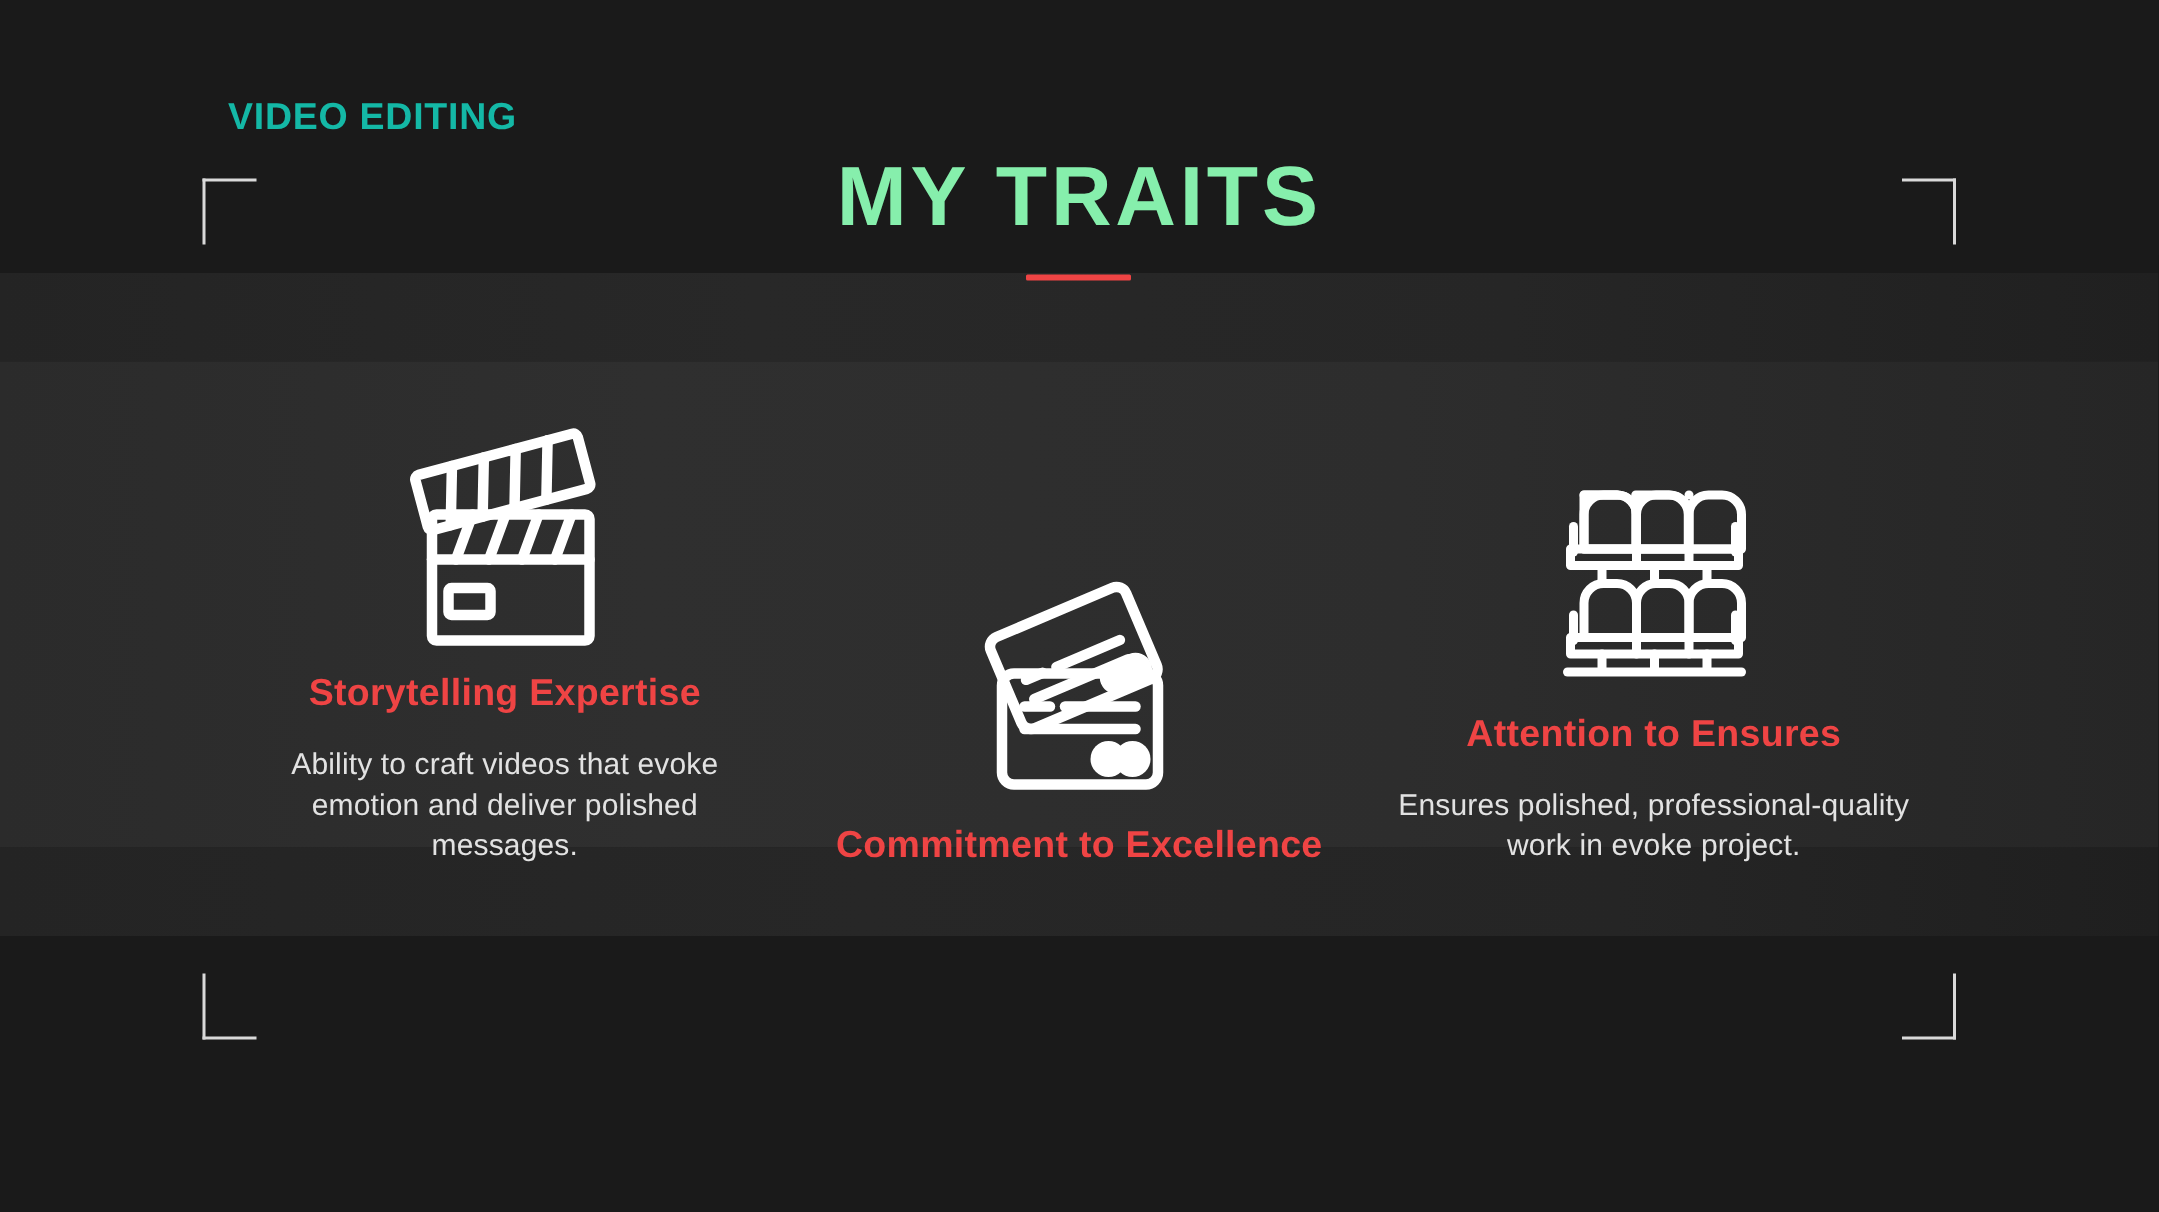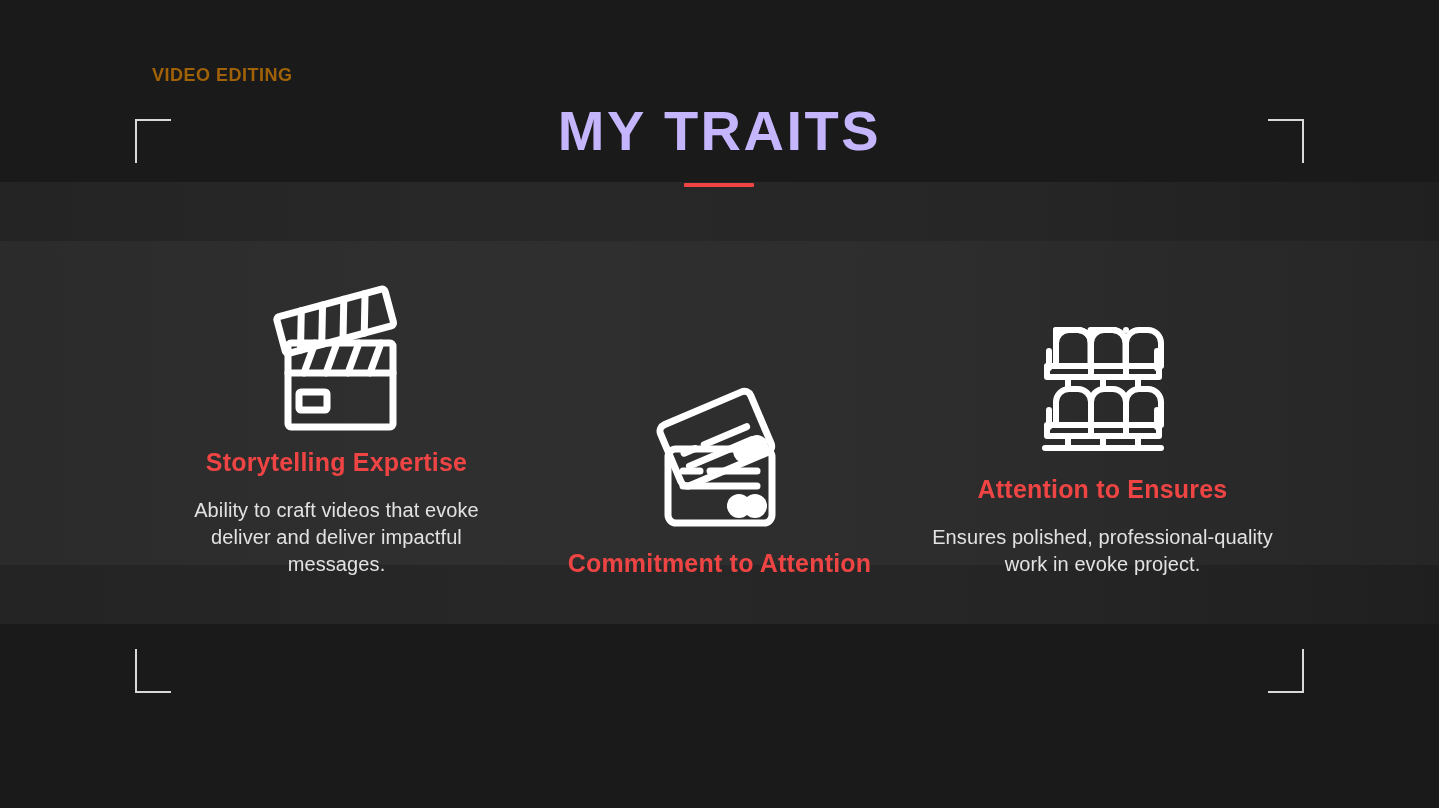--- a/index.html
+++ b/index.html
@@ -47,28 +47,28 @@
   .bracket-bl .h { bottom:0; left:0; }
   .bracket-bl .v { bottom:0; left:0; }
 
   .bracket-br { left:1268px; top:649px; }
   .bracket-br .h { bottom:0; right:0; }
   .bracket-br .v { bottom:0; right:0; }
 
   
   .eyebrow {
     position:absolute; left:152px; top:66px;
-    font-size:18px; font-weight:bold; color:#a16207;
+    font-size:25px; font-weight:bold; color:#14b8a6;
     letter-spacing:0.5px; line-height:1;
   }
 
   .main-title {
     position:absolute; left:0; top:99px; width:100%;
     text-align:center;
-    font-size:56px; font-weight:bold; color:#c4b5fd;
+    font-size:56px; font-weight:bold; color:#86efac;
     letter-spacing:2.5px; line-height:1.15;
   }
 
   .accent-rule {
     position:absolute; left:684px; top:183px;
     width:70px; height:4px; background:#ef4444;
     border-radius:1px;
   }
 
   
@@ -146,21 +146,21 @@
           <rect x="21" y="63" width="105" height="84" rx="3"></rect>
           <line x1="21" y1="93" x2="126" y2="93"></line>
           <line x1="48" y1="63" x2="37" y2="93"></line>
           <line x1="70" y1="63" x2="59" y2="93"></line>
           <line x1="92" y1="63" x2="81" y2="93"></line>
           <line x1="114" y1="63" x2="103" y2="93"></line>
           <rect x="32" y="112" width="28" height="18" rx="2"></rect>
         </svg>
       </div>
       <div class="card-title">Storytelling Expertise</div>
-      <div class="card-body">Ability to craft videos that evoke deliver and deliver impactful messages.</div>
+      <div class="card-body">Ability to craft videos that evoke emotion and deliver polished messages.</div>
     </div>
 
     <div class="card card-2">
       <div class="icon-wrap">
         <svg width="140" height="155" viewBox="0 0 140 155" fill="none" stroke="#ffffff" stroke-width="7" stroke-linejoin="round" stroke-linecap="round">
           <g transform="rotate(-23 70 70)">
             <rect x="22" y="24" width="98" height="66" rx="7"></rect>
             <line x1="36" y1="58" x2="48" y2="58"></line>
             <line x1="58" y1="58" x2="104" y2="58"></line>
             <line x1="36" y1="72" x2="104" y2="72"></line>
@@ -168,21 +168,21 @@
             <circle cx="106" cy="80" r="11" fill="#ffffff" stroke="none"></circle>
           </g>
           <rect x="18" y="68" width="104" height="74" rx="8"></rect>
           <line x1="33" y1="90" x2="50" y2="90"></line>
           <line x1="60" y1="90" x2="107" y2="90"></line>
           <line x1="33" y1="105" x2="107" y2="105"></line>
           <circle cx="89" cy="125" r="12" fill="#ffffff" stroke="none"></circle>
           <circle cx="105" cy="125" r="12" fill="#ffffff" stroke="none"></circle>
         </svg>
       </div>
-      <div class="card-title">Commitment to Attention</div>
+      <div class="card-title">Commitment to Excellence</div>
     </div>
 
     <div class="card card-3">
       <div class="icon-wrap">
         <svg width="140" height="150" viewBox="0 0 140 150" fill="none" stroke="#ffffff" stroke-width="6" stroke-linejoin="round" stroke-linecap="round">
 
           <path d="M23 20 h22 a13 13 0 0 1 13 13 v23 h-35 z"></path>
           <path d="M58 20 h22 a13 13 0 0 1 13 13 v23 h-35 z" transform="translate(-0.5,0)"></path>
           <path d="M93 20 h0 a13 13 0 0 1 0 0"></path>
           <path d="M23 20 h22 a13 13 0 0 0 0 0"></path>

